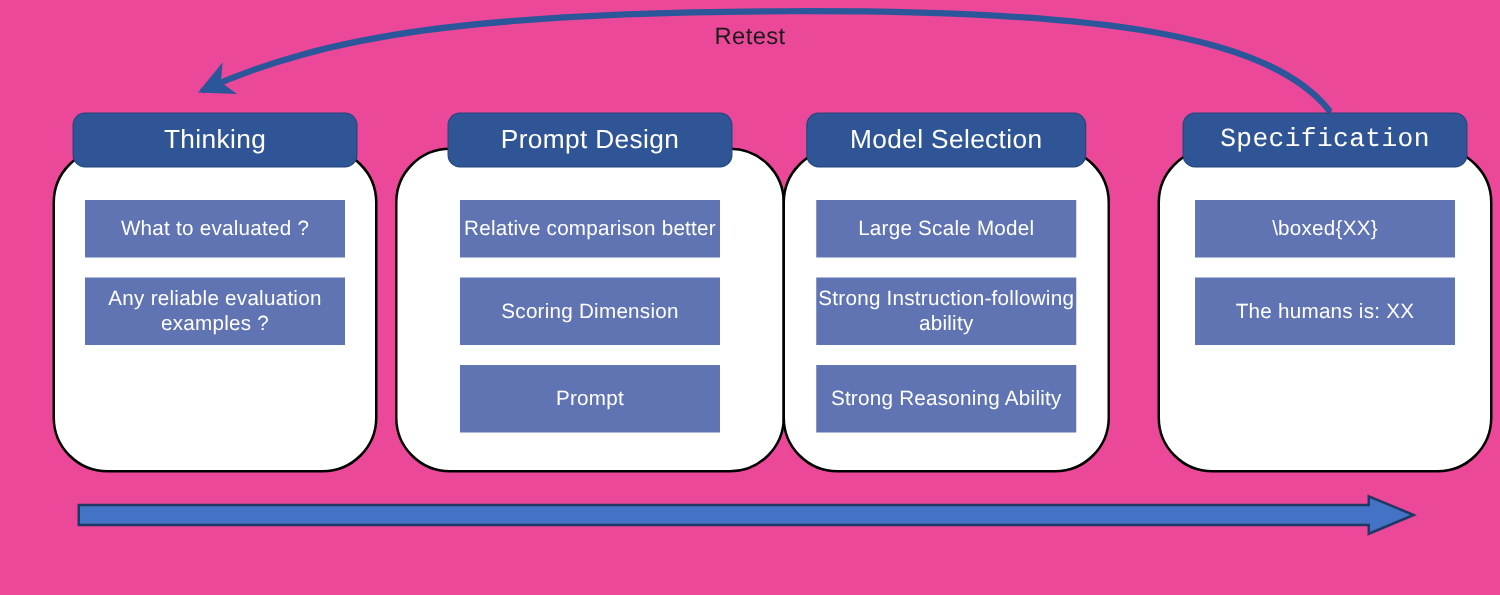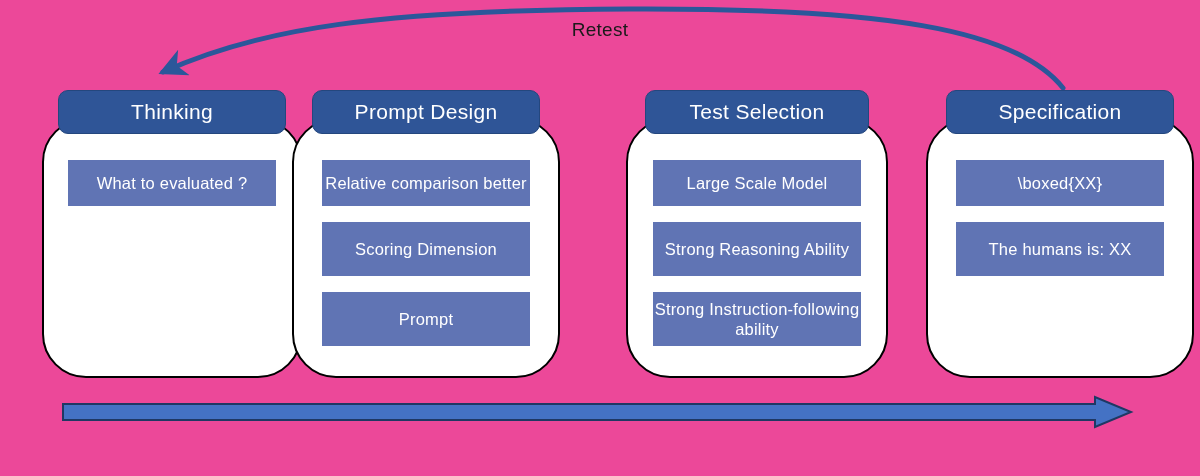--- a/index.html
+++ b/index.html
@@ -34,23 +34,23 @@
   }
   .item{
     width:208px;box-sizing:border-box;padding:3px 0;
     background:var(--accent_mid,#6074B4);
     display:flex;align-items:center;justify-content:center;text-align:center;
     color:var(--box_text,#fff);font-size:16.5px;line-height:1.22;letter-spacing:0.2px;
   }
   .item:nth-child(1){min-height:46px;}
   .item:nth-child(2),.item:nth-child(3){min-height:54px;}
   .col-1{left:6px;width:260px;margin-left:36px;}   .col-1 .stage-header{width:226px;}
-  .col-2{left:292px;width:268px;} .col-2 .stage-header{width:226px;}
+  .col-2{left:316px;width:312px;} .col-2 .stage-header{width:226px;}
   .col-3{left:626px;width:262px;} .col-3 .stage-header{width:222px;}
-  .col-4{left:926px;width:268px;} .col-4 .stage-header{width:226px;}
+  .col-4{left:926px;width:268px;} .col-4 .stage-header{width:226px;font-family:Liberation Mono, monospace;}
 </style>
 </head>
 <body>
 
 <div class="stage-canvas">
 
   <svg class="overlay" viewBox="0 0 1200 476">
     <defs>
       <marker id="arcArrow" viewBox="0 0 10 10" refX="8.2" refY="5" markerWidth="6.6" markerHeight="5.6" orient="auto">
         <path class="arc-head" d="M0,0 L10,5 L0,10 L2.8,5 Z"></path>
@@ -64,40 +64,41 @@
     </g>
   </svg>
 
   <div class="float-label retest-label">Retest</div>
 
   <div class="column col-1">
     <div class="container-outline"></div>
     <div class="stage-header">Thinking</div>
     <div class="items">
       <div class="item">What to evaluated ?</div>
+      <div class="item">Any reliable evaluation examples ?</div>
     </div>
   </div>
 
   <div class="column col-2">
     <div class="container-outline"></div>
     <div class="stage-header">Prompt Design</div>
     <div class="items">
       <div class="item">Relative comparison better</div>
       <div class="item">Scoring Dimension</div>
       <div class="item">Prompt</div>
     </div>
   </div>
 
   <div class="column col-3">
     <div class="container-outline"></div>
-    <div class="stage-header">Test Selection</div>
+    <div class="stage-header">Model Selection</div>
     <div class="items">
       <div class="item">Large Scale Model</div>
+      <div class="item">Strong Instruction-following ability</div>
       <div class="item">Strong Reasoning Ability</div>
-      <div class="item">Strong Instruction-following ability</div>
     </div>
   </div>
 
   <div class="column col-4">
     <div class="container-outline"></div>
     <div class="stage-header">Specification</div>
     <div class="items">
       <div class="item">\boxed{XX}</div>
       <div class="item">The humans is: XX</div>
     </div>

